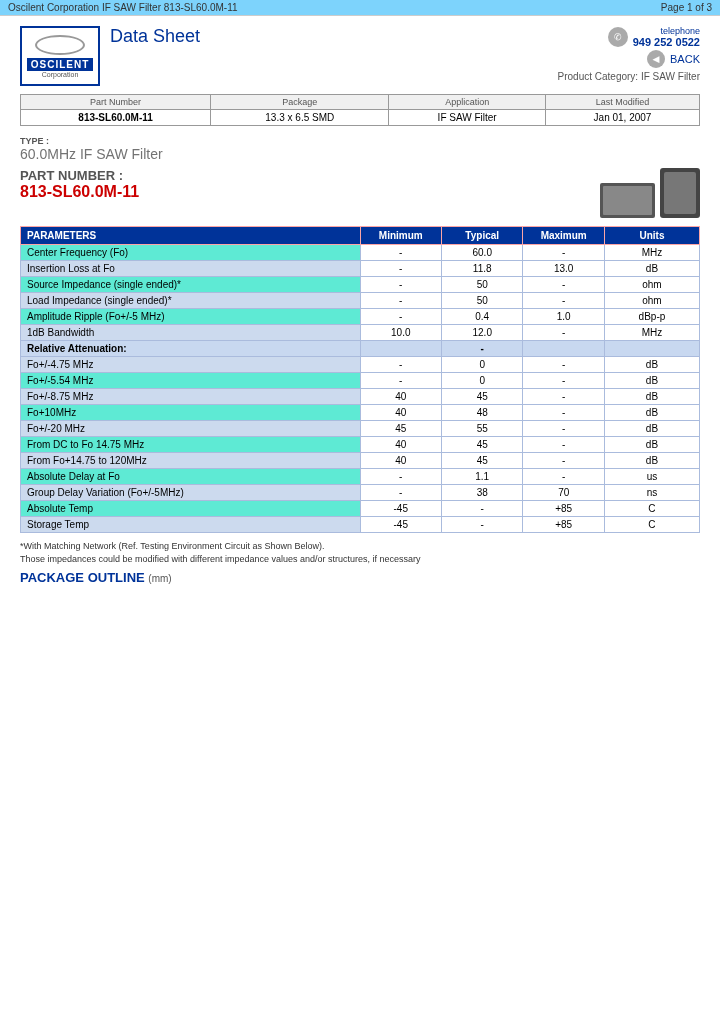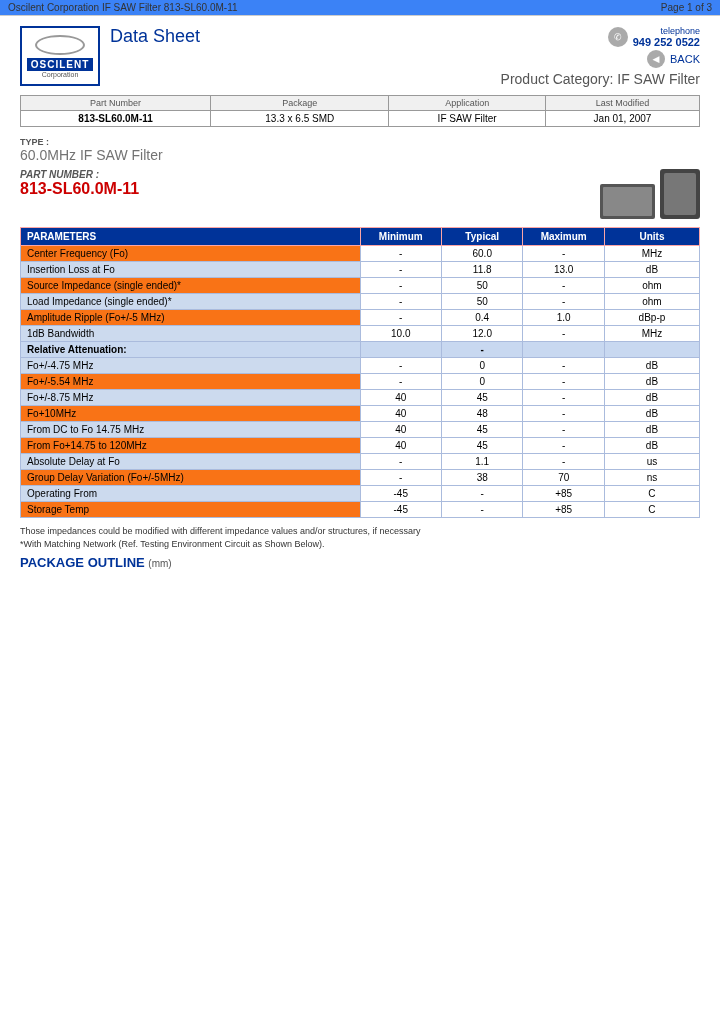--- a/index.html
+++ b/index.html
@@ -7,21 +7,21 @@
       font-family: Arial, sans-serif;
       font-size: 11px;
       background: #fff;
       color: #000;
       width: 720px;
       min-height: 1012px;
       padding: 0;
     }
     
     .browser-bar {
-      background: #3b82f6;
+      background: #7dd3fc;
       padding: 2px 8px;
       font-size: 10px;
       color: #333;
       display: flex;
       justify-content: space-between;
       border-bottom: 1px solid #ccc;
     }
     
     .page-content {
       padding: 10px 20px;
@@ -111,21 +111,21 @@
       height: 18px;
       background: #aaa;
       border-radius: 50%;
       display: flex;
       align-items: center;
       justify-content: center;
       color: #fff;
       font-size: 9px;
     }
     .product-category {
-      font-size: 14px;
+      font-size: 10px;
       color: #555;
       text-align: right;
       margin-top: 3px;
     }
     
     .info-table {
       width: 100%;
       border-collapse: collapse;
       border: 1px solid #ef4444;
       margin-bottom: 8px;
@@ -163,24 +163,23 @@
     }
     
     .part-number-section {
       margin-bottom: 8px;
       display: flex;
       justify-content: space-between;
       align-items: flex-start;
     }
     .pn-left {}
     .pn-label {
-      font-size: 10px;
+      font-size: 13px;
       color: #555;
       font-weight: bold;
-      font-style: italic;
     }
     .pn-value {
       font-size: 16px;
       color: #cc0000;
       font-weight: bold;
     }
     .component-img {
       display: flex;
       gap: 5px;
       align-items: flex-end;
@@ -238,21 +237,21 @@
     .data-table th.param-header {
       text-align: left;
     }
     .data-table td {
       border: 1px solid #aabbdd;
       padding: 2px 6px;
       text-align: center;
     }
     .data-table td.param-cell {
       text-align: left;
-      background: #f97316;
+      background: #5eead4;
     }
     .data-table tr:nth-child(even) td.param-cell {
       background: #ccdaee;
     }
     .data-table td.value-cell {
       background: #fff;
     }
     .data-table tr.section-row td {
       background: #c8d8f0;
       font-weight: bold;
@@ -433,20 +432,27 @@
           <td class="value-cell">dB</td>
         </tr>
         <tr>
           <td class="param-cell">Fo+10MHz</td>
           <td class="value-cell">40</td>
           <td class="value-cell">48</td>
           <td class="value-cell">-</td>
           <td class="value-cell">dB</td>
         </tr>
         <tr>
+          <td class="param-cell">Fo+/-20 MHz</td>
+          <td class="value-cell">45</td>
+          <td class="value-cell">55</td>
+          <td class="value-cell">-</td>
+          <td class="value-cell">dB</td>
+        </tr>
+        <tr>
           <td class="param-cell">From DC to Fo 14.75 MHz</td>
           <td class="value-cell">40</td>
           <td class="value-cell">45</td>
           <td class="value-cell">-</td>
           <td class="value-cell">dB</td>
         </tr>
         <tr>
           <td class="param-cell">From Fo+14.75 to 120MHz</td>
           <td class="value-cell">40</td>
           <td class="value-cell">45</td>
@@ -461,37 +467,37 @@
           <td class="value-cell">us</td>
         </tr>
         <tr>
           <td class="param-cell">Group Delay Variation (Fo+/-5MHz)</td>
           <td class="value-cell">-</td>
           <td class="value-cell">38</td>
           <td class="value-cell">70</td>
           <td class="value-cell">ns</td>
         </tr>
         <tr>
-          <td class="param-cell">Operating From</td>
+          <td class="param-cell">Absolute Temp</td>
           <td class="value-cell">-45</td>
           <td class="value-cell">-</td>
           <td class="value-cell">+85</td>
           <td class="value-cell">C</td>
         </tr>
         <tr>
           <td class="param-cell">Storage Temp</td>
           <td class="value-cell">-45</td>
           <td class="value-cell">-</td>
           <td class="value-cell">+85</td>
           <td class="value-cell">C</td>
         </tr>
       </tbody>
   </table>
 
+  <div class="footnote">*With Matching Network (Ref. Testing Environment Circuit as Shown Below).</div>
   <div class="footnote">Those impedances could be modified with different impedance values and/or structures, if necessary</div>
-  <div class="footnote">*With Matching Network (Ref. Testing Environment Circuit as Shown Below).</div>
 
   <div class="package-outline-title">
     <span>PACKAGE OUTLINE</span>
     <span class="package-unit" style="font-weight:normal; font-size:10px; color:#555;">(mm)</span>
   </div>
 
 </div>
 
 </body></html>

